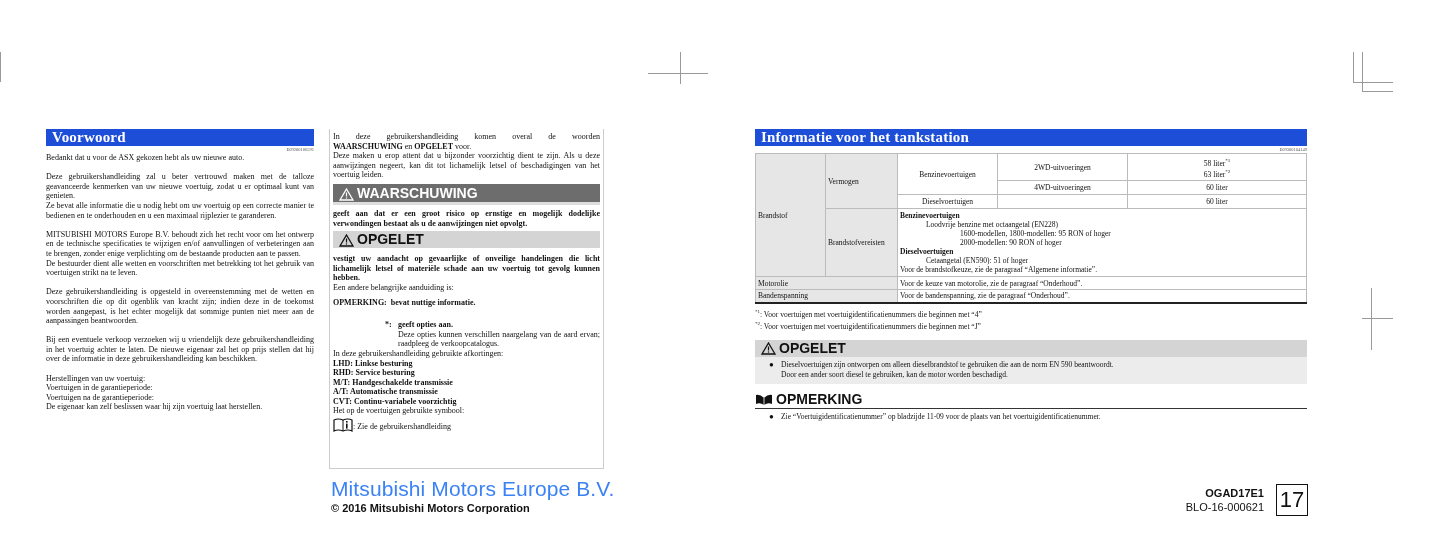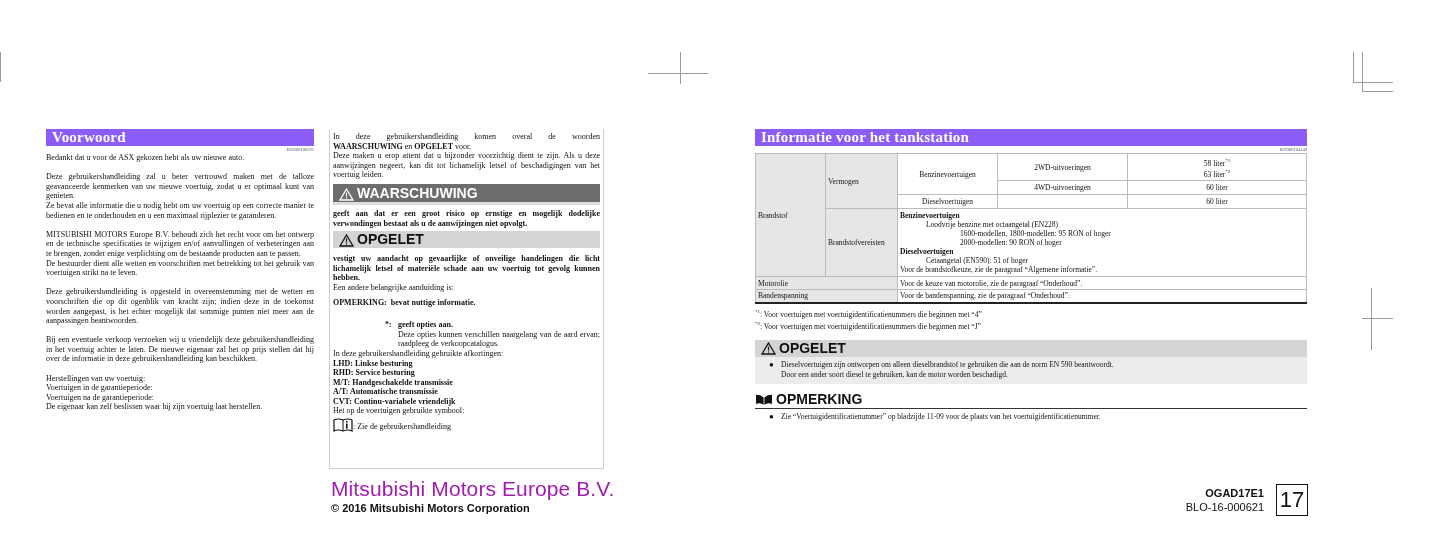--- a/index.html
+++ b/index.html
@@ -1,20 +1,20 @@
 <!DOCTYPE html>
 <html><head>
 <meta charset="utf-8">
 <style>
   html,body{margin:0;padding:0;background:#fff;}
   body{width:1445px;height:546px;position:relative;overflow:hidden;font-family:"Liberation Serif",serif;color:#111;}
   .abs{position:absolute;}
   .crop{position:absolute;background:#9a9a9a;}
   .page{position:absolute;}
-  .sec-title{background:#8b5cf6;color:#fff;font-weight:bold;font-size:15px;padding:0 6px;height:17px;line-height:17px;letter-spacing:0.2px;}
+  .sec-title{background:#1d4ed8;color:#fff;font-weight:bold;font-size:15px;padding:0 6px;height:17px;line-height:17px;letter-spacing:0.2px;}
   .code{font-size:4.5px;color:#555;text-align:right;margin-top:1px;height:6px;}
   .txt{font-size:8px;line-height:9.6px;text-align:justify;}
   .txt p{margin:0 0 9.6px 0;}
   .col2{border:1px solid #ccc;border-top:none;padding:3px 3px 12px 3px;}
   .warn-bar{background:#6d6d6d;color:#fff;font-family:"Liberation Sans",sans-serif;font-weight:bold;font-size:14px;height:18px;line-height:18px;padding-left:6px;margin-top:4px;}
   .warn-under{background:#ddd;height:3px;}
   .caution-bar{background:#d4d4d4;color:#111;font-family:"Liberation Sans",sans-serif;font-weight:bold;font-size:14px;height:17px;line-height:17px;padding-left:6px;margin-top:3px;}
   .tri{display:inline-block;vertical-align:middle;margin-right:3px;}
   .bold{font-weight:bold;}
   table.fuel{border-collapse:collapse;width:552px;font-size:7.5px;}
@@ -88,35 +88,35 @@
       <div class="bold">geeft opties aan.</div>
       <div>Deze opties kunnen verschillen naargelang van de aard ervan; raadpleeg de verkoopcatalogus.</div>
     </div>
   </div>
   <div class="txt" style="margin-top:0;">In deze gebruikershandleiding gebruikte afkortingen:</div>
   <div class="txt bold">
     <div>LHD: Linkse besturing</div>
     <div>RHD: Service besturing</div>
     <div>M/T: Handgeschakelde transmissie</div>
     <div>A/T: Automatische transmissie</div>
-    <div>CVT: Continu-variabele vriendelijk</div>
+    <div>CVT: Continu-variabele voorzichtig</div>
   </div>
   <div class="txt">Het op de voertuigen gebruikte symbool:</div>
   <div class="txt" style="margin-top:2px;display:flex;align-items:flex-end;">
     <svg width="20" height="14" viewBox="0 0 20 14">
         <path d="M1 2 Q5 0 10 2 Q15 0 19 2 L19 13 Q15 11 10 13 Q5 11 1 13 Z" fill="none" stroke="#111" stroke-width="1.2"></path>
         <line x1="10" y1="2" x2="10" y2="13" stroke="#111" stroke-width="1"></line>
         <rect x="13" y="3" width="1.6" height="1.6" fill="#111"></rect>
         <rect x="13" y="5.6" width="1.6" height="5" fill="#111"></rect>
       </svg>
     <span>: Zie de gebruikershandleiding</span>
   </div>
 </div>
 
-<div class="abs brand" style="left:331px;top:477px;font-size:21px;color:#a21caf;letter-spacing:0.1px;">Mitsubishi Motors Europe B.V.</div>
+<div class="abs brand" style="left:331px;top:477px;font-size:21px;color:#3b82f6;letter-spacing:0.1px;">Mitsubishi Motors Europe B.V.</div>
 <div class="abs brand" style="left:331px;top:502px;font-size:11px;font-weight:bold;color:#111;">© 2016 Mitsubishi Motors Corporation</div>
 
 <div class="page" style="left:755px;top:129px;width:552px;">
   <div class="sec-title">Informatie voor het tankstation</div>
   <div class="code">E09300104149</div>
   <table class="fuel">
     <colgroup>
         <col style="width:70px">
         <col style="width:72px">
         <col style="width:100px">

